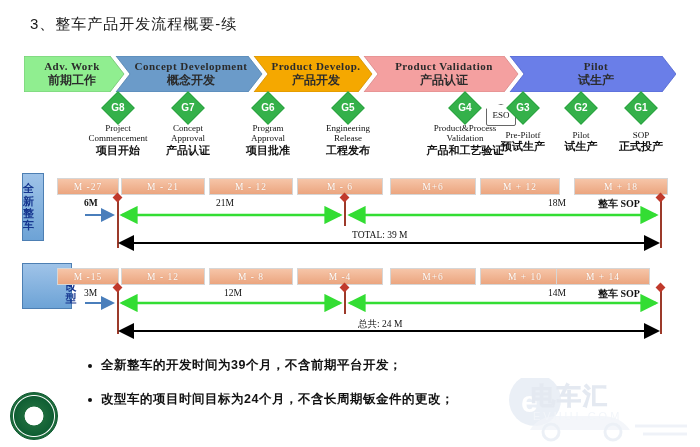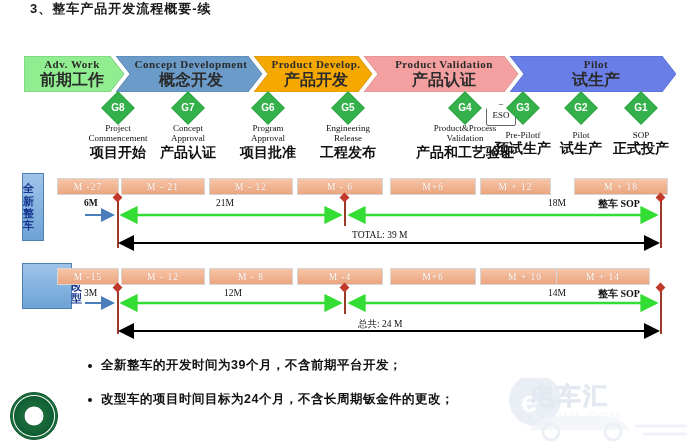--- a/index.html
+++ b/index.html
@@ -6,42 +6,42 @@
   body {
     width:700px; height:447px; position:relative; overflow:hidden;
     background:#ffffff;
     font-family:"Liberation Serif", serif;
     color:#111;
   }
   #slide { position:absolute; inset:0; }
 
   
   .title {
-    position:absolute; left:30px; top:0;
-    font-family:"Liberation Sans", sans-serif;
-    font-size:13px; font-weight:bold; letter-spacing:1px;
+    position:absolute; left:30px; top:15px;
+    font-family:"Liberation Sans", sans-serif;
+    font-size:15px; font-weight:normal; letter-spacing:1px;
     color:#1a1a1a; white-space:nowrap;
   }
 
   
   .banner { position:absolute; left:24px; top:56px; height:36px; width:652px; }
   .phase {
     position:absolute; top:0; height:36px;
     display:flex; flex-direction:column; align-items:center; justify-content:center;
     box-sizing:border-box;
     text-align:center; line-height:1.05;
   }
   .phase .en {
     font-family:Liberation Serif, serif;
     font-size:11px; font-weight:bold; color:#2b2b2b; white-space:nowrap;
     letter-spacing:0.5px;
   }
   .phase .cn {
     font-family:"Liberation Sans", sans-serif;
-    font-size:16px; font-weight:bold; color:#2b2b2b; white-space:nowrap;
+    font-size:12px; font-weight:bold; color:#2b2b2b; white-space:nowrap;
     margin-top:1px;
   }
 
   
   .gate-wrap { position:absolute; top:96px; }
   .diamond {
     width:24px; height:24px; background:#34b14a;
     transform:rotate(45deg);
     margin:0 auto;
     box-shadow:inset 0 0 0 1px #2ba040;
@@ -55,38 +55,38 @@
   .gate-text {
     margin-top:3px; text-align:center; line-height:1.15;
     white-space:nowrap;
   }
   .gate-text .ln {
     font-family:"Liberation Serif", serif;
     font-size:9px; color:#111;
   }
   .gate-text .cn {
     font-family:"Liberation Sans", sans-serif;
-    font-size:14px; font-weight:bold; color:#111;
+    font-size:11px; font-weight:bold; color:#111;
   }
   .eso-badge {
     position:absolute; left:486px; top:104px;
     width:28px; height:20px; background:#fff;
     border:1px solid #666;
     border-radius:2px;
     font-family:"Liberation Serif", serif; font-size:9px;
     display:flex; align-items:center; justify-content:center;
     clip-path: polygon(0 22%, 50% 0, 100% 22%, 100% 100%, 0 100%);
   }
 
   
   .rowlabel {
     position:absolute; width:22px;
     background:linear-gradient(180deg,#9fc3e8,#6da3d6);
     border:1px solid #4d7fb3;
-    display:flex; flex-direction:column; justify-content:center;
+    display:flex; flex-direction:column; align-items:center; justify-content:center;
     font-family:"Liberation Sans", sans-serif;
     font-size:11px; font-weight:bold; color:#16368f;
     line-height:1.12; padding:2px 0; box-sizing:border-box;
   }
   .mbox {
     position:absolute; height:17px; box-sizing:border-box;
     background:linear-gradient(180deg,#f6c5a8,#eba57f);
     border:1px solid #d6d6d6;
     color:#ffffff; font-family:"Liberation Serif", serif;
     font-size:9.5px; letter-spacing:1px;
@@ -284,21 +284,21 @@
 
   <div class="rowlabel" style="left:22px; top:173px; height:68px;">
     <span>全新整车</span>
   </div>
 
   <div class="mbox" style="left:57px;  top:178px; width:62px;">M -27</div>
   <div class="mbox" style="left:121px; top:178px; width:84px;">M - 21</div>
   <div class="mbox" style="left:209px; top:178px; width:84px;">M - 12</div>
   <div class="mbox" style="left:297px; top:178px; width:86px;">M - 6</div>
   <div class="mbox" style="left:390px; top:178px; width:86px;">M+6</div>
-  <div class="mbox" style="left:480px; top:178px; width:71px;">M + 12</div>
+  <div class="mbox" style="left:480px; top:178px; width:80px;">M + 12</div>
   <div class="mbox" style="left:574px; top:178px; width:94px;">M + 18</div>
 
   <div class="vline" style="left:117px; top:196px; height:52px;"></div>
   <div class="vdot" style="left:114px; top:194px;"></div>
   <div class="vline" style="left:344px; top:196px; height:30px;"></div>
   <div class="vdot" style="left:341px; top:194px;"></div>
   <div class="vline" style="left:660px; top:196px; height:52px;"></div>
   <div class="vdot" style="left:657px; top:194px;"></div>
 
   <svg class="hint" width="620" height="60" viewBox="0 0 620 60" style="left:50px; top:198px;">

